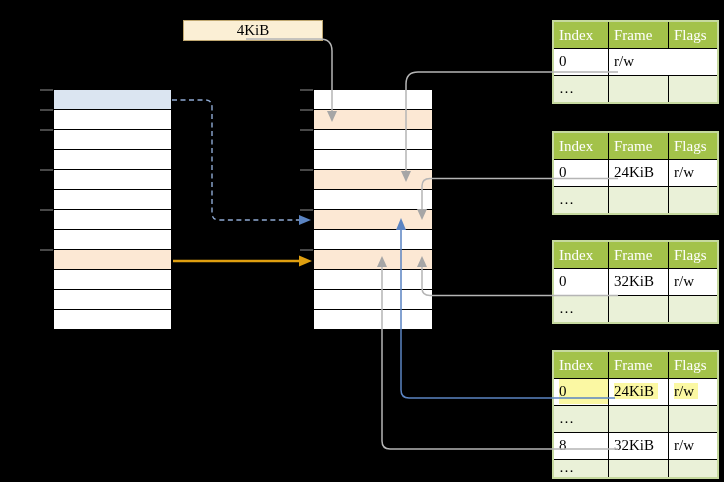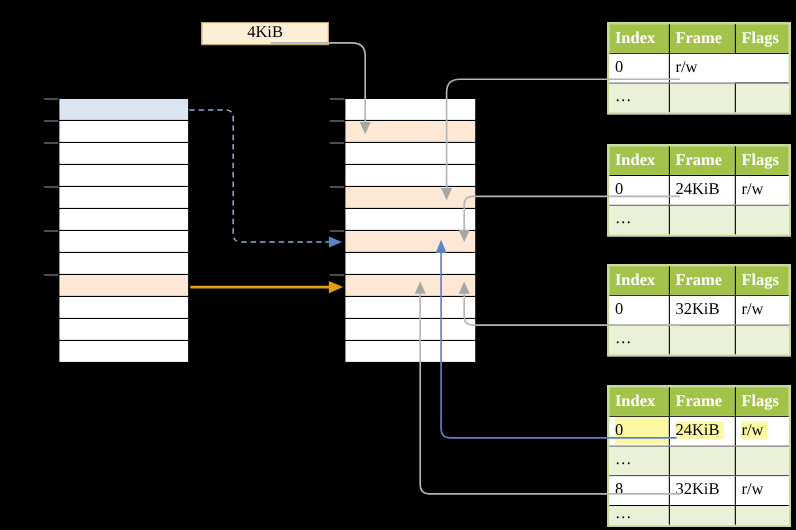--- a/index.html
+++ b/index.html
@@ -12,42 +12,42 @@
   .stack{
     position:absolute;display:grid;gap:1px;padding:1px;box-sizing:border-box;
     background:var(--grid-black,#000);
     grid-auto-rows:1fr;
   }
   #vstack{left:53px;top:89px;width:119px;height:241px;}
   #pstack{left:313px;top:89px;width:120px;height:241px;}
   .stack .cell{background:var(--cell-white,#fff);}
   
   .callout{
-    position:absolute;left:183px;top:20px;width:116px;height:21px;
+    position:absolute;left:183px;top:20px;width:140px;height:21px;
     background:var(--cream-box,#fbefd5);border:1px solid var(--cream-box-border,#bfa770);
     box-sizing:border-box;text-align:center;line-height:19px;font-size:15px;color:#000;
   }
   
   .pt{
     position:absolute;left:552px;width:167px;box-sizing:border-box;
     border:2px solid var(--table-border,#c6d99f);background:var(--cell-white,#fff);
     font-size:15px;
   }
   #pt1{top:20px;} #pt2{top:131px;} #pt3{top:240px;} #pt4{top:350px;}
   .pt-row{display:grid;grid-template-columns:54px 60px 49px;}
   .pt-hrow{height:26px;}
   .pt-drow{height:27px;border-top:1px solid var(--grid-black,#000);box-sizing:border-box;}
   .pt-drow.short{height:18px;}
   .pt-cell{
     padding-left:5px;box-sizing:border-box;overflow:hidden;white-space:nowrap;
     line-height:25px;color:#000;background:var(--cell-white,#fff);
   }
   .pt-hrow .pt-cell{
     background:var(--header-green,#a3c24a);color:var(--header-text,#fff);
-    font-weight:bold;line-height:26px;
+    font-weight:normal;line-height:26px;
   }
   .pt-cell.c2,.pt-cell.c3{border-left:1px solid var(--grid-black,#000);}
   .pt-drow.shaded .pt-cell{background:var(--shaded-row,#eaf1d8);}
   .pt-drow.short .pt-cell{line-height:15px;}
   .hl{background:var(--yellow-highlight,#fbf8a3);padding-right:4px;}
   .hl-wide{display:inline-block;min-width:49px;box-sizing:border-box;}
   
   #overlay{position:absolute;left:0;top:0;z-index:5;pointer-events:none;}
 </style>
 </head>

